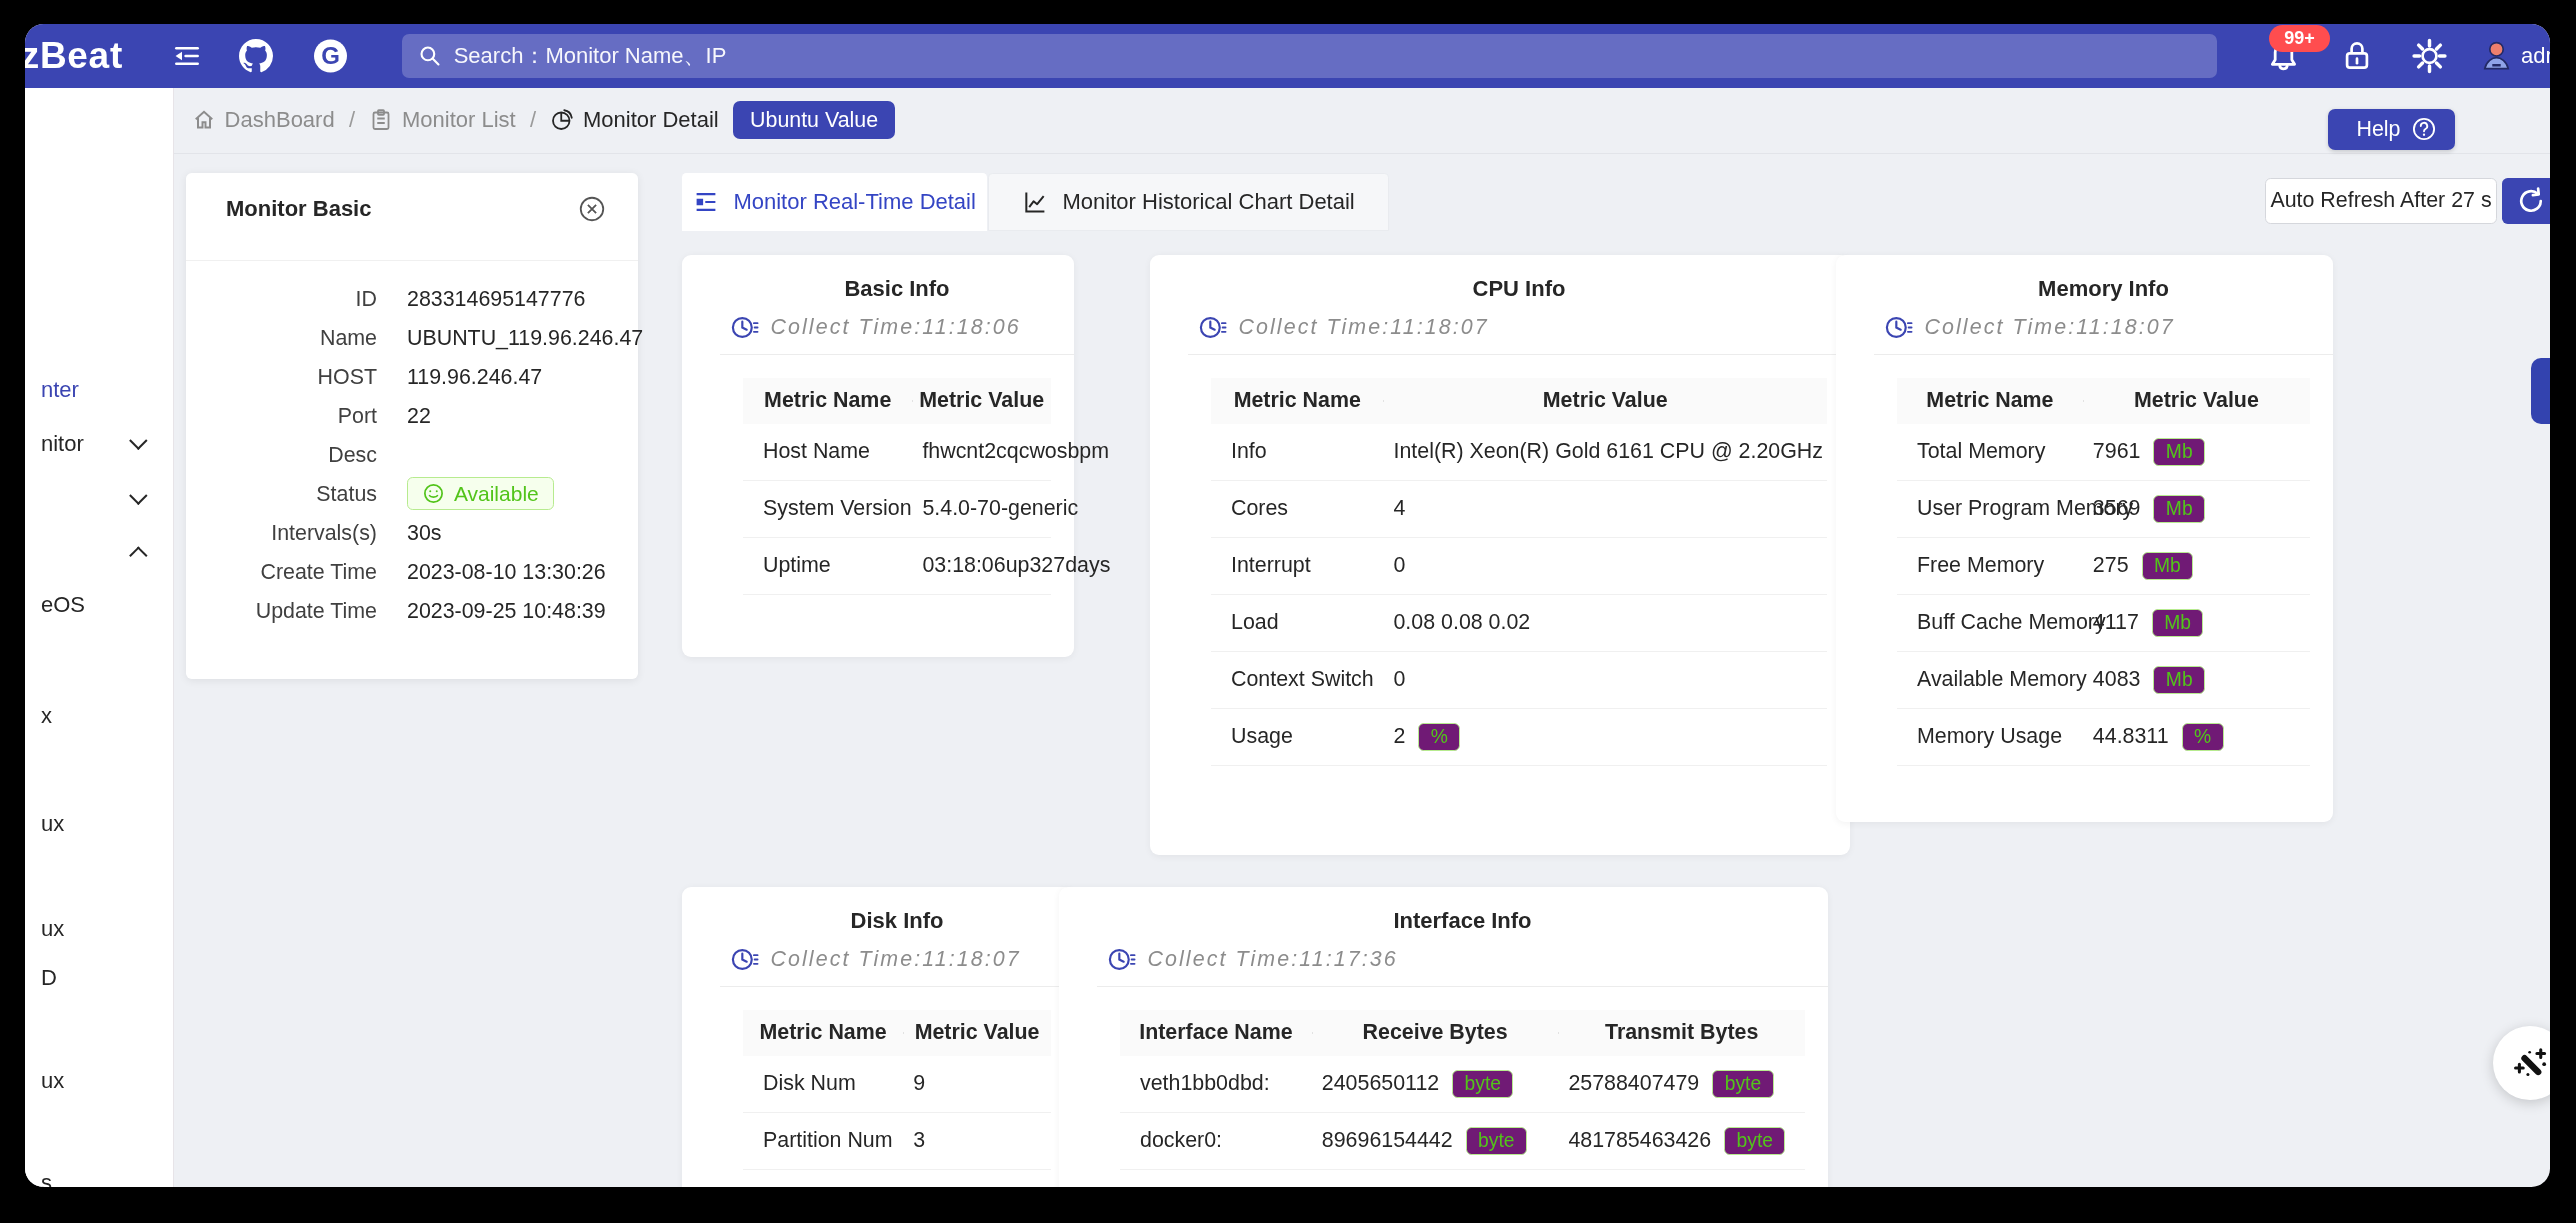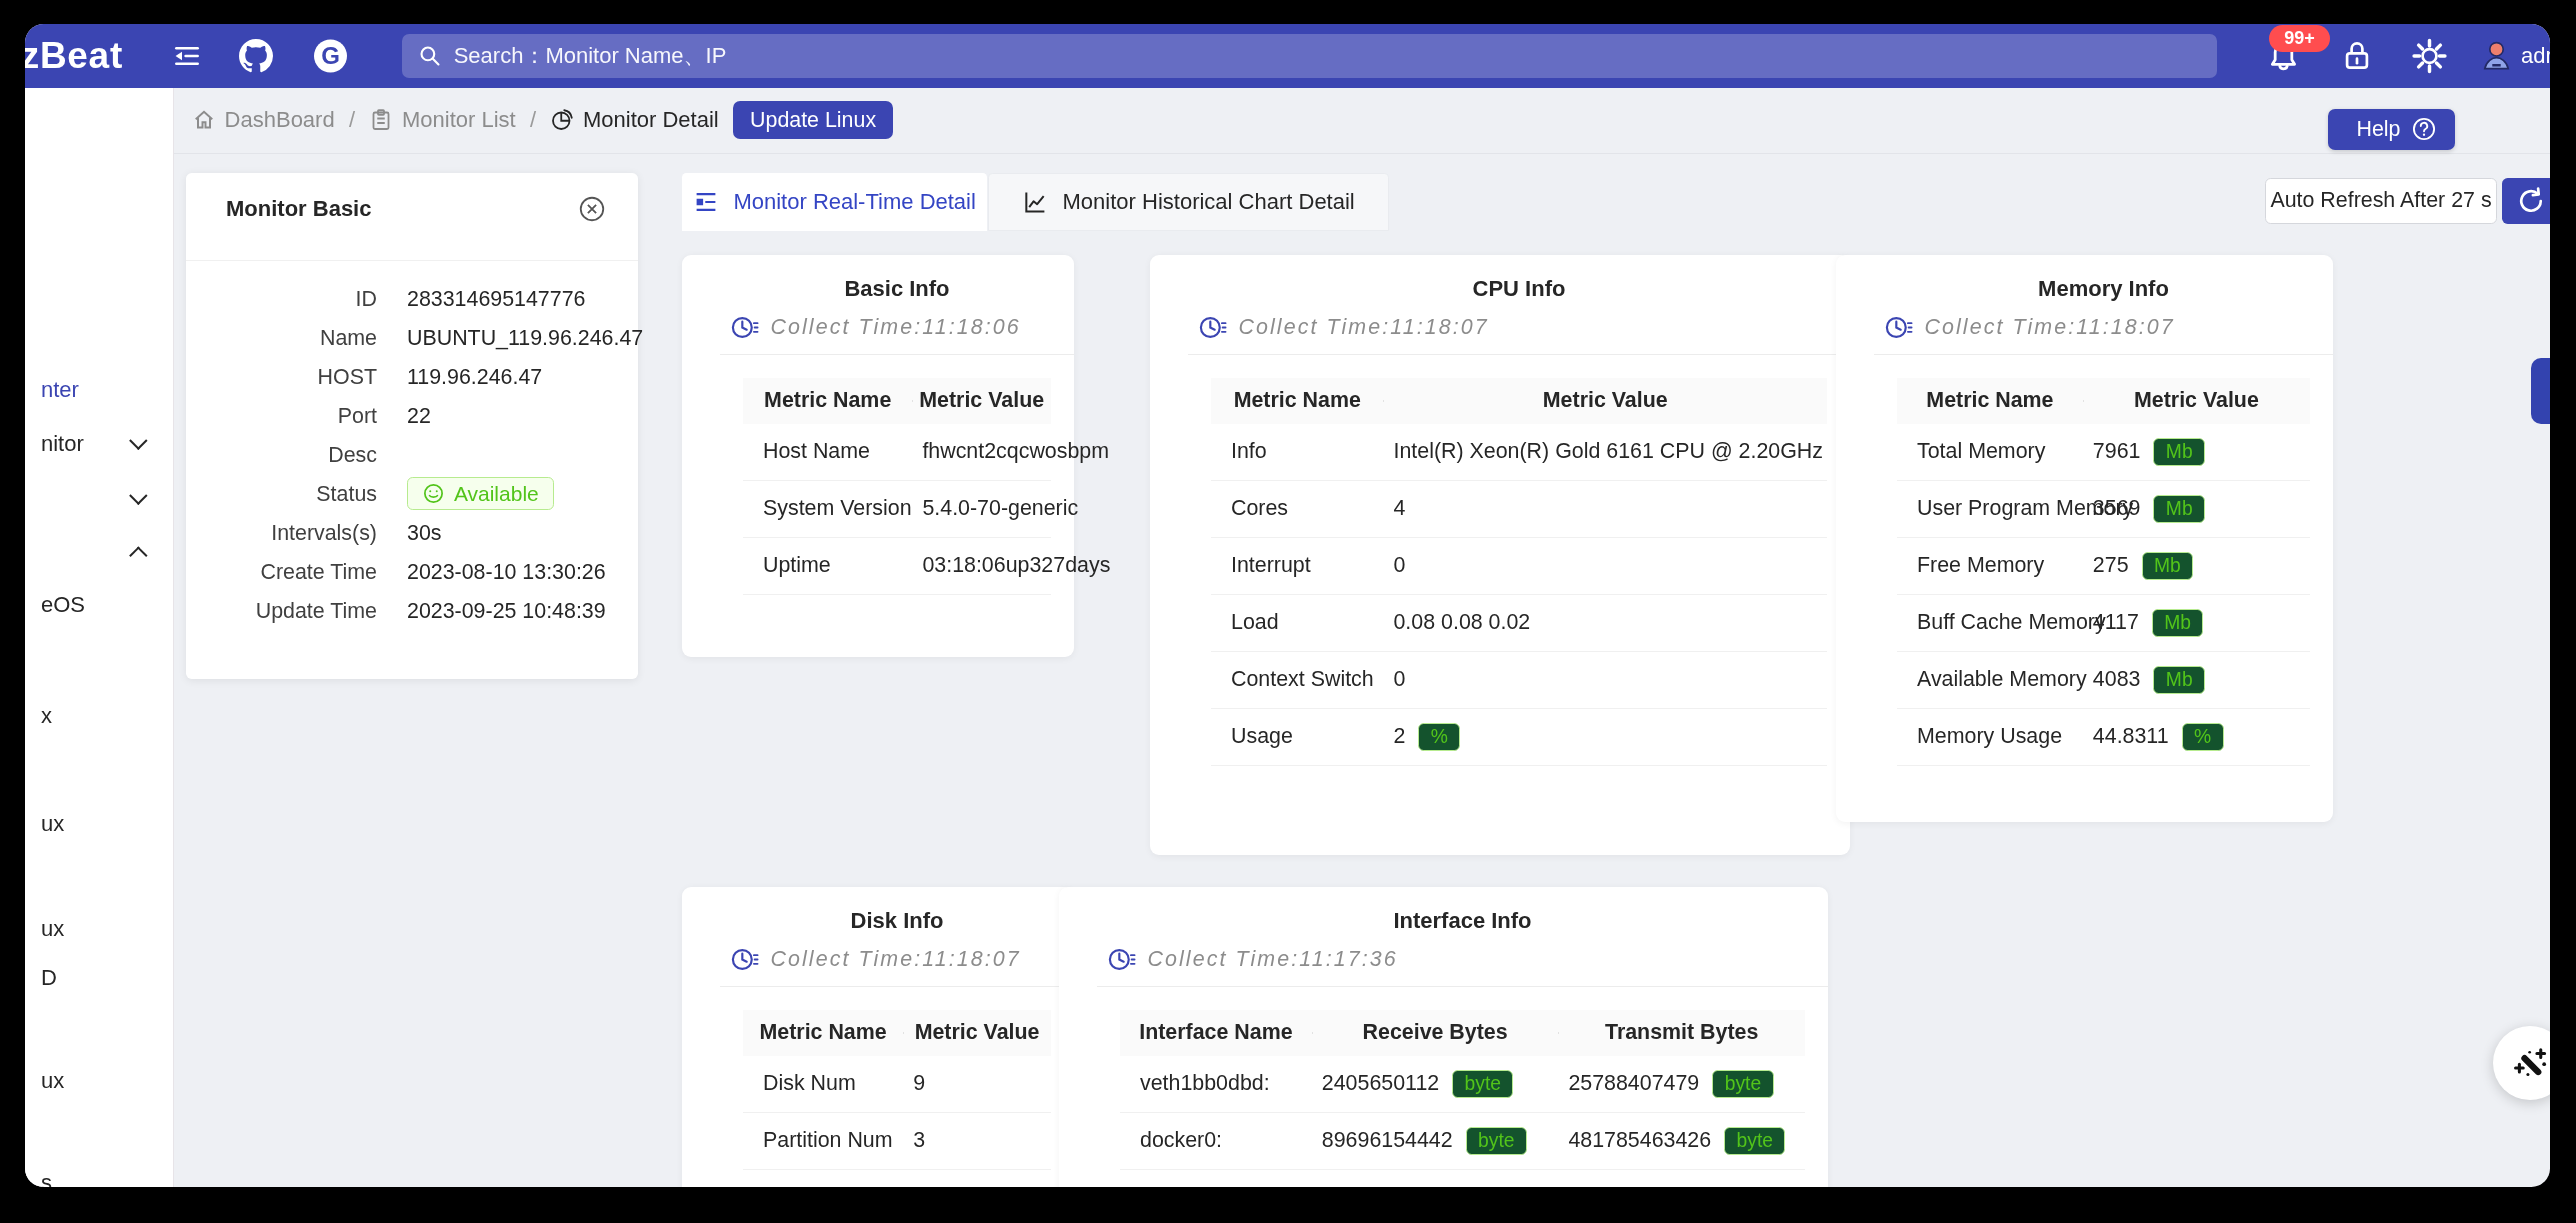--- a/index.html
+++ b/index.html
@@ -96,21 +96,21 @@
   .tr.th .td + .td::before{content:"";position:absolute;left:0;top:11.4px;bottom:11.4px;
                            width:0.7px;background:#e2e2e2;}
   .tr:not(.th) .td.name{padding-left:20px;}
   .tr:not(.th) .td.val{padding-left:10px;}
   .c-basic .td.name{width:55%;} .c-basic .td.val{width:45%;}
   .c-cpu  .td.name{width:28%;} .c-cpu  .td.val{width:72%;}
   .c-mem  .td.name{width:45%;} .c-mem  .td.val{width:55%;}
   .c-disk .td.name{width:52%;} .c-disk .td.val{width:48%;}
   .c-if   .td.name{width:28%;} .c-if   .td.val{width:36%;}
   .unit{display:inline-block;margin-left:13px;padding:2.1px 11.4px;border:1.4px solid #b7eb8f;
-        background:#14532d;color:#52c41a;border-radius:5.7px;font-size:19.3px;font-style:normal;}
+        background:#701a75;color:#52c41a;border-radius:5.7px;font-size:19.3px;font-style:normal;}
 
   
   .drawer-handle{position:absolute;right:0;top:334px;width:18.6px;height:66px;background:#3343af;
                  border-radius:10px 0 0 10px;cursor:pointer;}
   .fab{position:absolute;left:2468px;top:1002px;width:74px;height:74px;border-radius:50%;
        background:#fff;box-shadow:0 2.9px 13px rgba(0,0,0,.18);display:flex;align-items:center;
        justify-content:center;cursor:pointer;}
 </style>
 </head>
 <body>
@@ -213,21 +213,21 @@
     </span>
     <span class="crumb-sep">/</span>
     <span class="crumb dark">
       <svg width="24" height="24" viewBox="0 0 32 32" fill="none" stroke="#262626" stroke-width="2.4">
             <circle cx="15" cy="17" r="11"></circle>
             <path d="M15 6 V17 H26"></path>
             <path d="M19 3 a12 12 0 0 1 10 10" stroke-linecap="round"></path>
           </svg>
       <span>Monitor Detail</span>
     </span>
-    <span class="os-badge">Update Linux</span>
+    <span class="os-badge">Ubuntu Value</span>
   </div>
   <div class="crumb-divider"></div>
 
   <div class="help-btn">
     <span>Help</span>
     <svg width="26" height="26" viewBox="0 0 36 36" fill="none" stroke="#fff" stroke-width="2.6">
           <circle cx="18" cy="18" r="14"></circle>
           <path d="M13.5 14a4.5 4.5 0 1 1 6.5 4c-1.6.9-2 1.8-2 3.2" stroke-linecap="round"></path>
           <circle cx="18" cy="26" r="1.6" fill="#fff" stroke="none"></circle>
         </svg>

